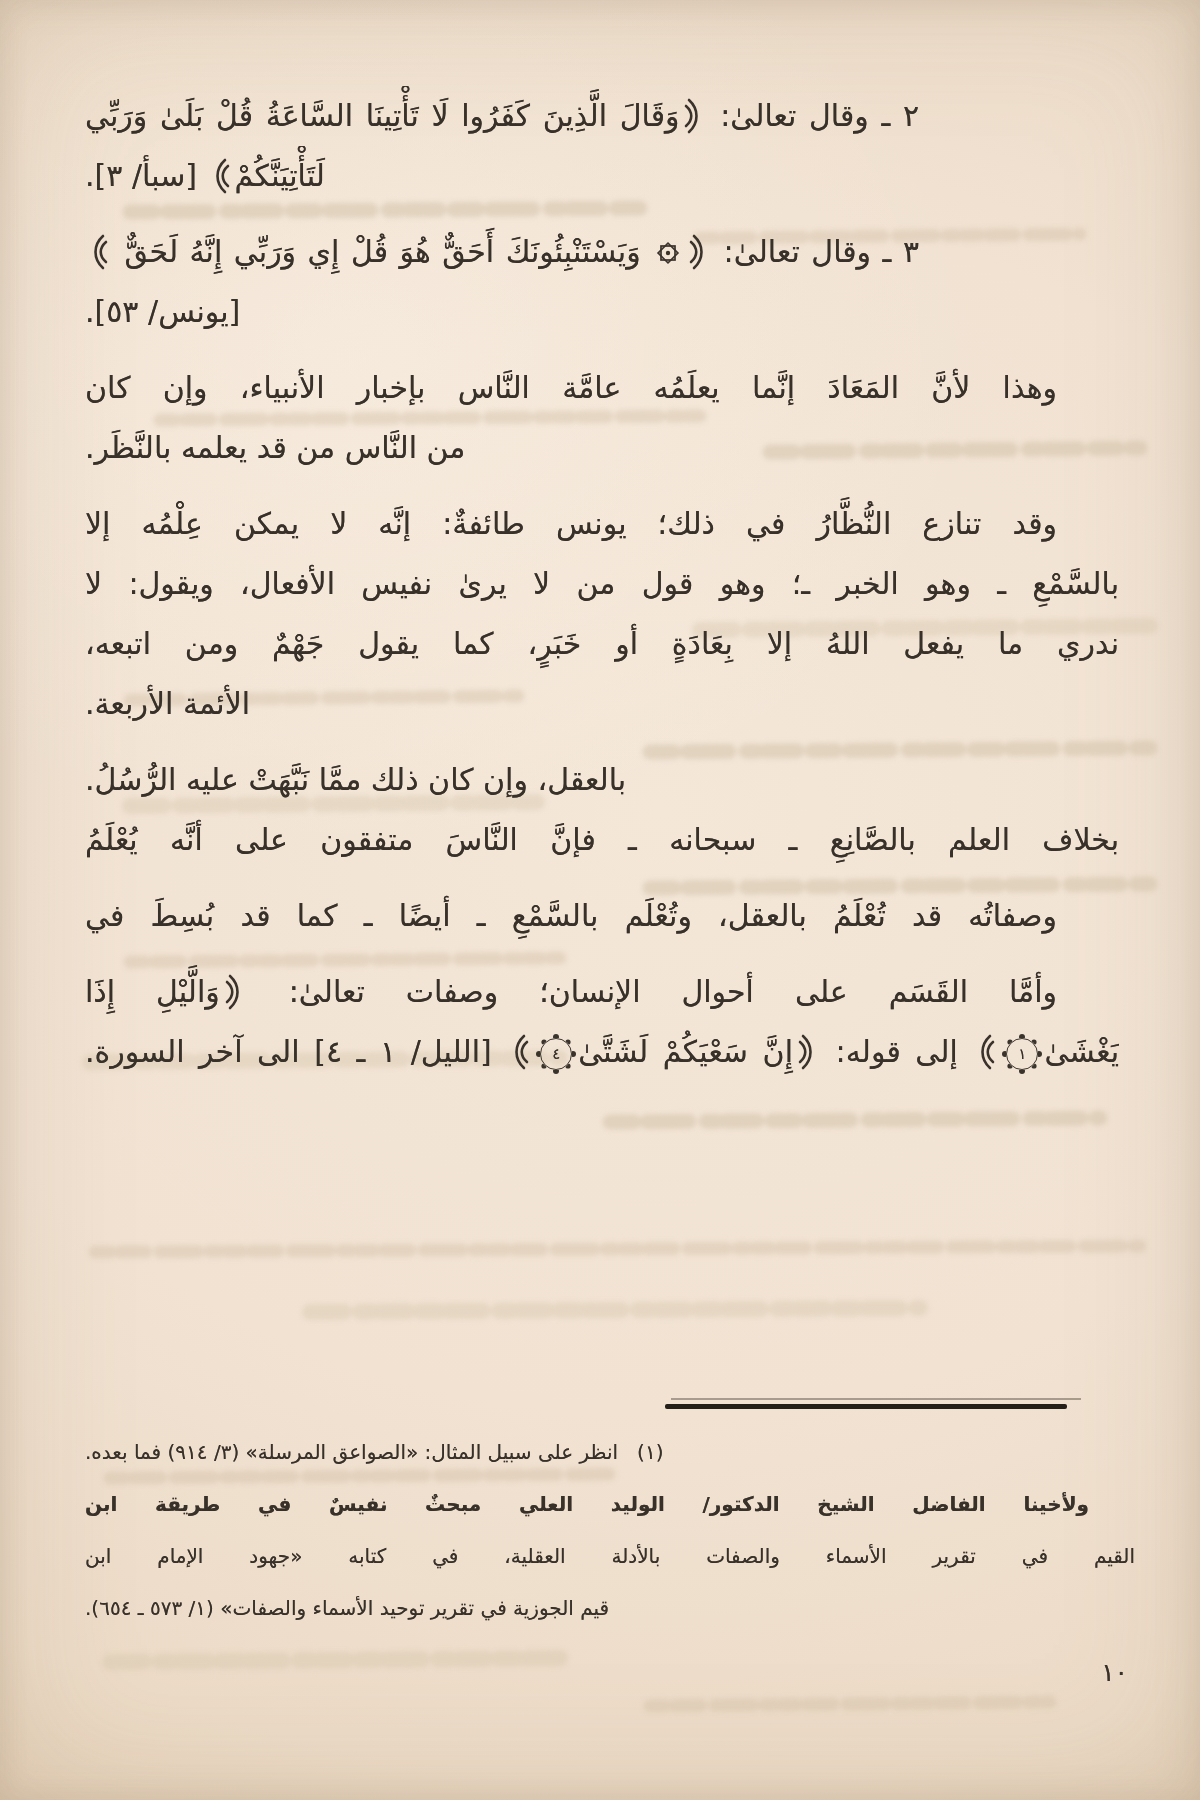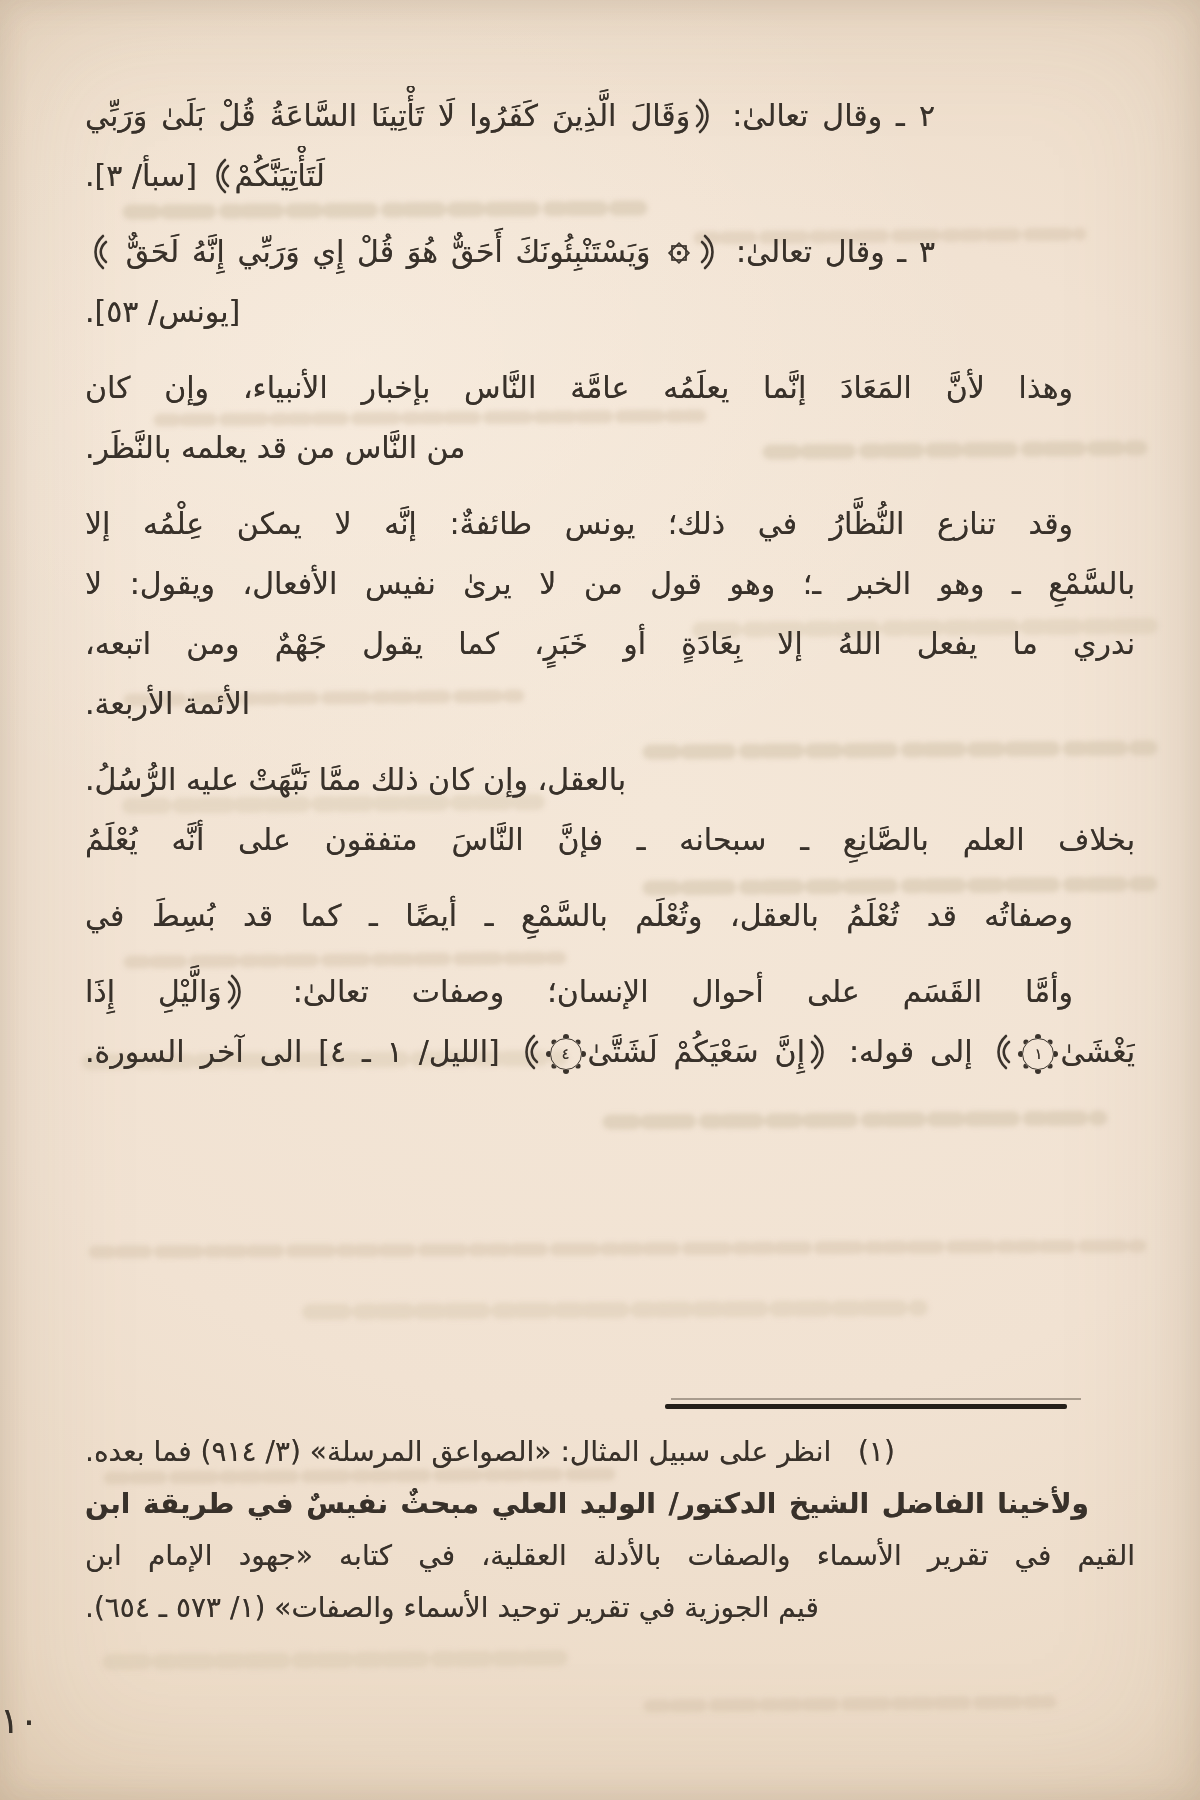--- a/index.html
+++ b/index.html
@@ -23,21 +23,21 @@
   .g2{stroke-width:13px;stroke-dasharray:15 10 26 14 38 12 9 8;opacity:.45;}
   .g3{stroke-width:16px;stroke-dasharray:34 16 12 9 27 13 18 10;opacity:.38;}
 
   
   .bodytext{
     position:absolute;z-index:2;
     top:86px;right:65px;left:85px;
     font-size:30px;line-height:60px;
     text-shadow:0 0 .6px rgba(52,45,38,.7);
   }
-  .para{margin:0 0 16px 0;}
+  .para{margin:0 16px 16px 0;}
   .line{height:60px;overflow:hidden;}
   .line.justify{text-align:justify;text-align-last:justify;}
   .line.right{text-align:left;}
   .para-verse .line:first-child{padding-right:200px;}
   .para-body .line:first-child{padding-right:62px;}
 
   
   .qbr{vertical-align:-8px;margin:0 4px;}
   .qbr path{stroke:#3a332c;stroke-width:2.6;fill:none;stroke-linecap:round;}
   .rub{vertical-align:-4px;margin:0 3px;}
@@ -65,33 +65,33 @@
     top:1404px;left:665px;width:402px;height:5px;
     background:#241f19;border-radius:2px;
   }
   .fn-sep::before{
     content:"";position:absolute;left:6px;right:-14px;top:-6px;height:2px;
     background:rgba(110,98,86,.55);
   }
   .fntext{
     position:absolute;z-index:2;
     top:1426px;right:65px;left:85px;
-    font-size:28px;line-height:52px;
+    font-size:20px;line-height:52px;
     text-shadow:0 0 .5px rgba(52,45,38,.65);
   }
   .fntext .line{height:52px;}
   .fntext .para{margin:0;}
   .para-fn-first .line{padding-right:28px;}
   .para-fn .line:first-child{padding-right:46px;font-weight:bold;}
 
   .pagenum{
     position:absolute;z-index:2;
-    top:1696px;left:0;width:1128px;
-    text-align:left;
-    font-size:36px;line-height:50px;
+    top:1648px;left:0;width:1128px;
+    text-align:right;
+    font-size:25px;line-height:50px;
     text-shadow:0 0 .6px rgba(52,45,38,.7);
   }
 </style>
 </head>
 <body>
 
 <div class="page">
 
   <svg class="ghost" width="1200" height="1800" viewBox="0 0 1200 1800" aria-hidden="true">
     <g filter="url(#gblur)">

